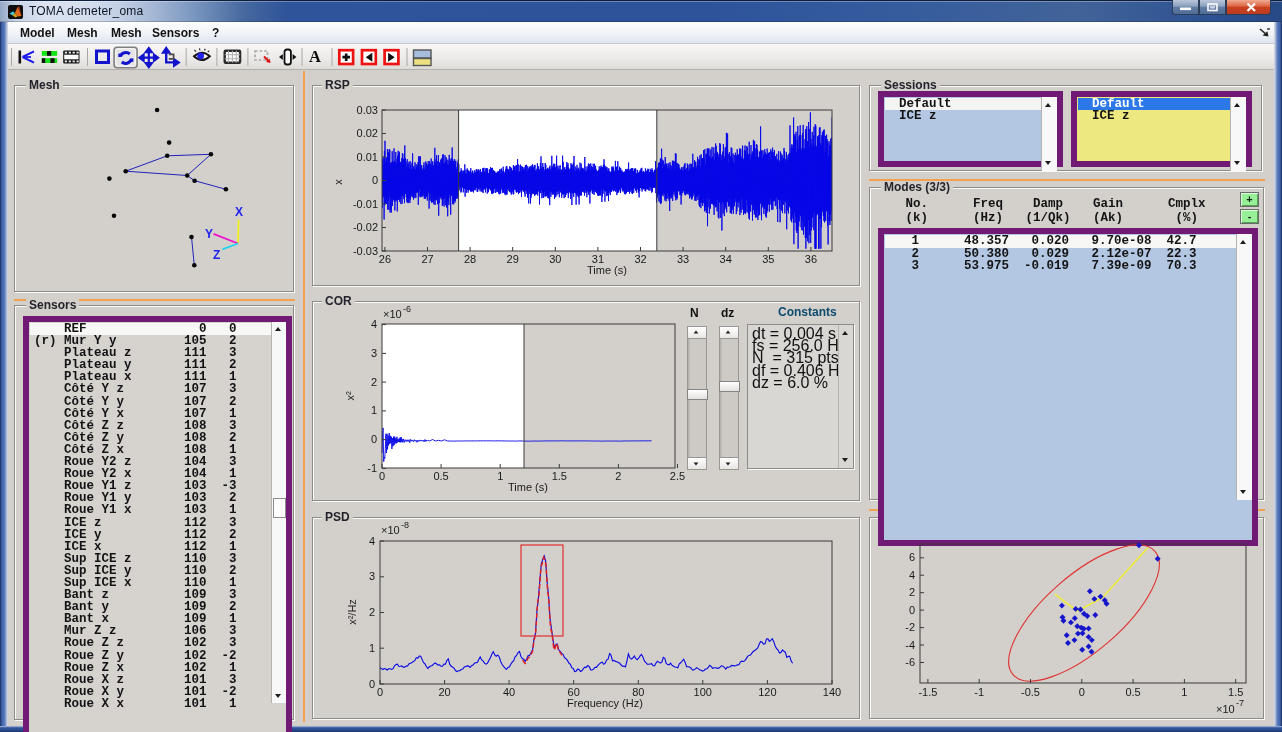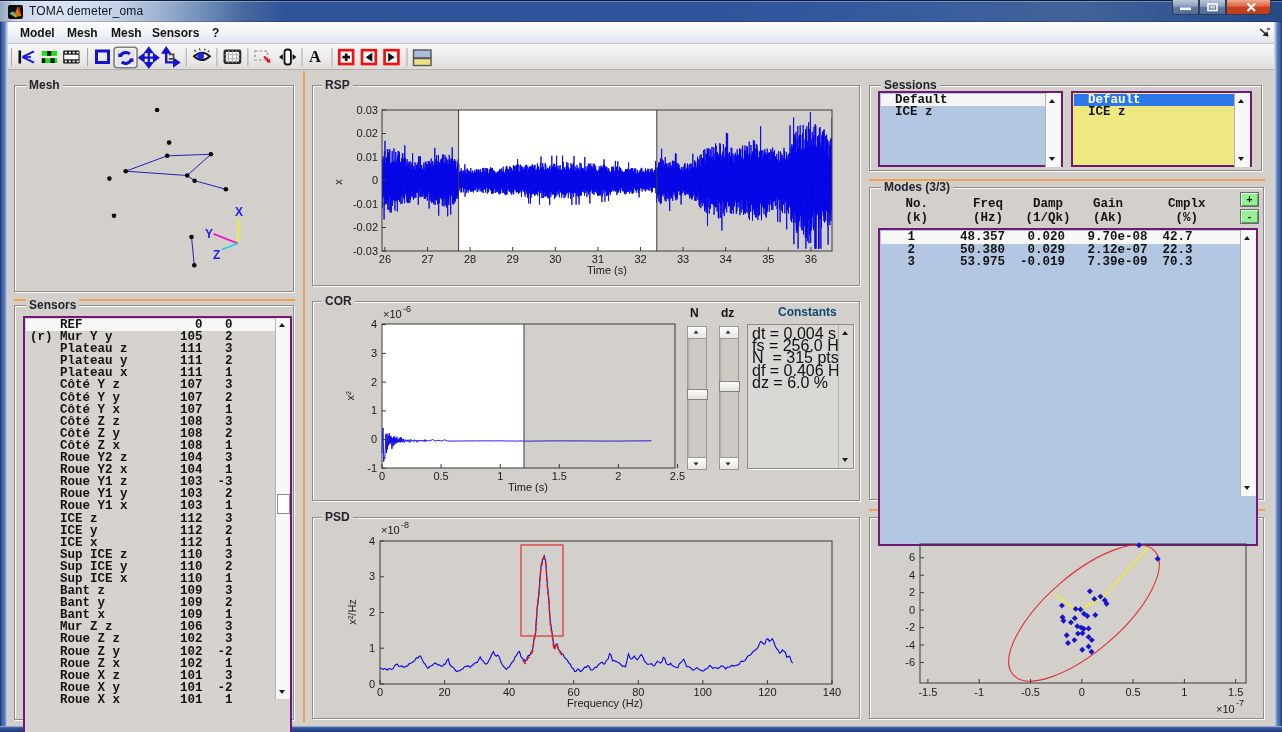--- a/index.html
+++ b/index.html
@@ -17,21 +17,21 @@
 #client{left:8px;top:70px;width:1266px;height:656px;background:#d3d0cb}
 .bord{background:linear-gradient(90deg,#1c2f55 0,#2c4887 1px,#4267ae 2px,#4e71b6 4px,#8ba0cc 6px,#ccd3e2 7px)}
 #bordL{left:0;top:22px;width:8px;height:704px}
 #bordR{left:1274px;top:22px;width:8px;height:704px;transform:scaleX(-1)}
 #bordB{left:0;top:726px;width:1282px;height:6px;background:linear-gradient(#c2cbdd 0,#5d7cb4 1px,#33549c 2px,#2a4b91 4px,#1d3466 6px)}
 .panel{border:1px solid #8e8c89;box-shadow:1px 1px 0 #fafaf9,inset 1px 1px 0 #fafaf9}
 .plabel{font-size:12px;font-weight:bold;color:#24232b;background:#d3d0cb;padding:0 3px;line-height:12px}
 .orange{background:#f1a14f}
 .mono{font-family:"Liberation Mono",monospace;font-weight:bold;color:#131313}
 pre{font-family:"Liberation Mono",monospace}
-.lb{border:2px solid #701a75;background:#d6d3cf}
+.lb{border:6px solid #701a75;background:#d6d3cf}
 .sb{background:#f8f8f8;border-left:1px solid #b5b3b0}
 .tri-u{width:0;height:0;border-left:3.6px solid transparent;border-right:3.6px solid transparent;border-bottom:4.6px solid #1c1c1c}
 .tri-d{width:0;height:0;border-left:3.6px solid transparent;border-right:3.6px solid transparent;border-top:4.6px solid #1c1c1c}
 .thumb{background:#fdfdfd;border:1px solid #908e8b}
 .gbtn{left:1240px;width:19px;height:15px;background:#97f097;border:1px solid #6a6a6a;box-shadow:inset 1px 1px 0 #d9ffd9,inset -1px -1px 0 #55a055;color:#0a2a0a;font-size:11px;font-weight:bold;text-align:center;line-height:13px}
 svg{position:absolute;overflow:visible}
 </style></head><body>
 <div class="abs" id="titlebar"></div>
 <svg class="abs" style="left:8px;top:5px" width="15" height="14" viewBox="0 0 15 14">
 <rect width="15" height="14" rx="2" fill="#0d0d0d"></rect>

